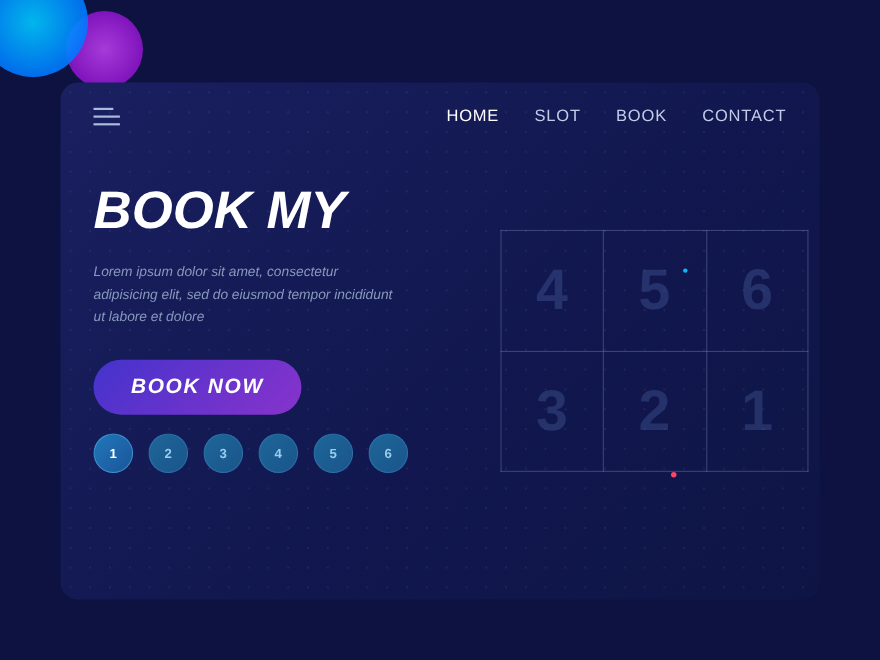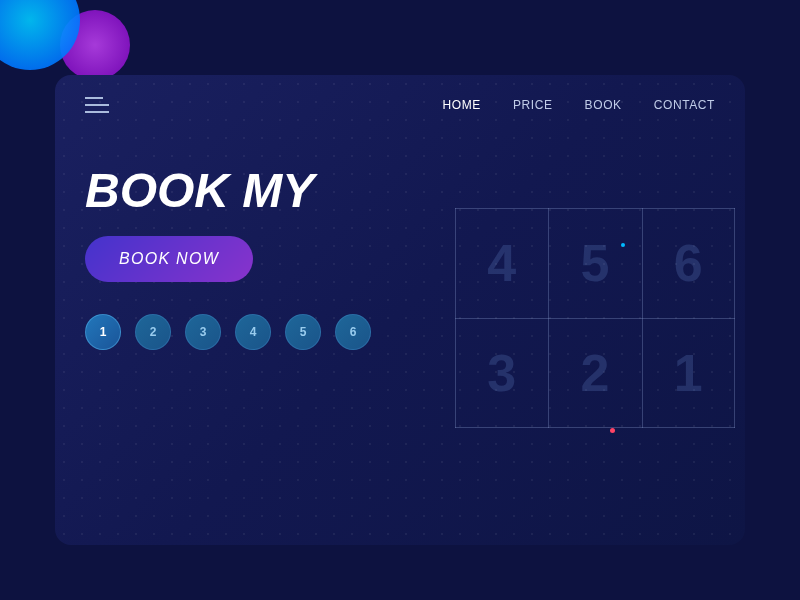--- a/index.html
+++ b/index.html
@@ -89,21 +89,21 @@
     }
 
     .nav-links {
       display: flex;
       gap: 32px;
     }
 
     .nav-links a {
       color: #c0cce8;
       text-decoration: none;
-      font-size: 12px;
+      font-size: 15px;
       font-weight: 500;
       letter-spacing: 0.05em;
     }
 
     .nav-links a.active {
       color: #ffffff;
     }
 
     
     .content {
@@ -136,30 +136,30 @@
       line-height: 1.65;
       font-style: italic;
       margin-bottom: 28px;
       max-width: 280px;
     }
 
     .book-btn {
       display: inline-block;
       background: linear-gradient(135deg, #4433cc, #8833cc);
       color: #ffffff;
-      font-size: 16px;
-      font-weight: 400;
+      font-size: 19px;
+      font-weight: 700;
       font-style: italic;
       letter-spacing: 0.08em;
       padding: 14px 34px;
       border-radius: 30px;
       border: none;
       cursor: pointer;
       text-transform: uppercase;
-      margin-bottom: 32px;
+      margin-bottom: 17px;
     }
 
     
     .pagination {
       display: flex;
       gap: 14px;
       align-items: center;
     }
 
     .page-dot {
@@ -262,33 +262,34 @@
 <div class="card">
 
   <nav class="navbar">
     <div class="hamburger">
       <span></span>
       <span></span>
       <span></span>
     </div>
     <div class="nav-links">
       <a href="#" class="active">HOME</a>
-      <a href="#">PRICE</a>
+      <a href="#">SLOT</a>
       <a href="#">BOOK</a>
       <a href="#">CONTACT</a>
     </div>
   </nav>
 
   <div class="content">
 
     <div class="left-section">
       <h1 class="main-title">
         <span>BOOK MY</span><br>
       </h1>
 
+      <p class="description">Lorem ipsum dolor sit amet, consectetur adipisicing elit, sed do eiusmod tempor incididunt ut labore et dolore</p>
 
       <button class="book-btn">BOOK NOW</button>
 
       
       <div class="pagination">
         <div class="page-dot active">1</div>
         <div class="page-dot">2</div>
         <div class="page-dot">3</div>
         <div class="page-dot">4</div>
         <div class="page-dot">5</div>

